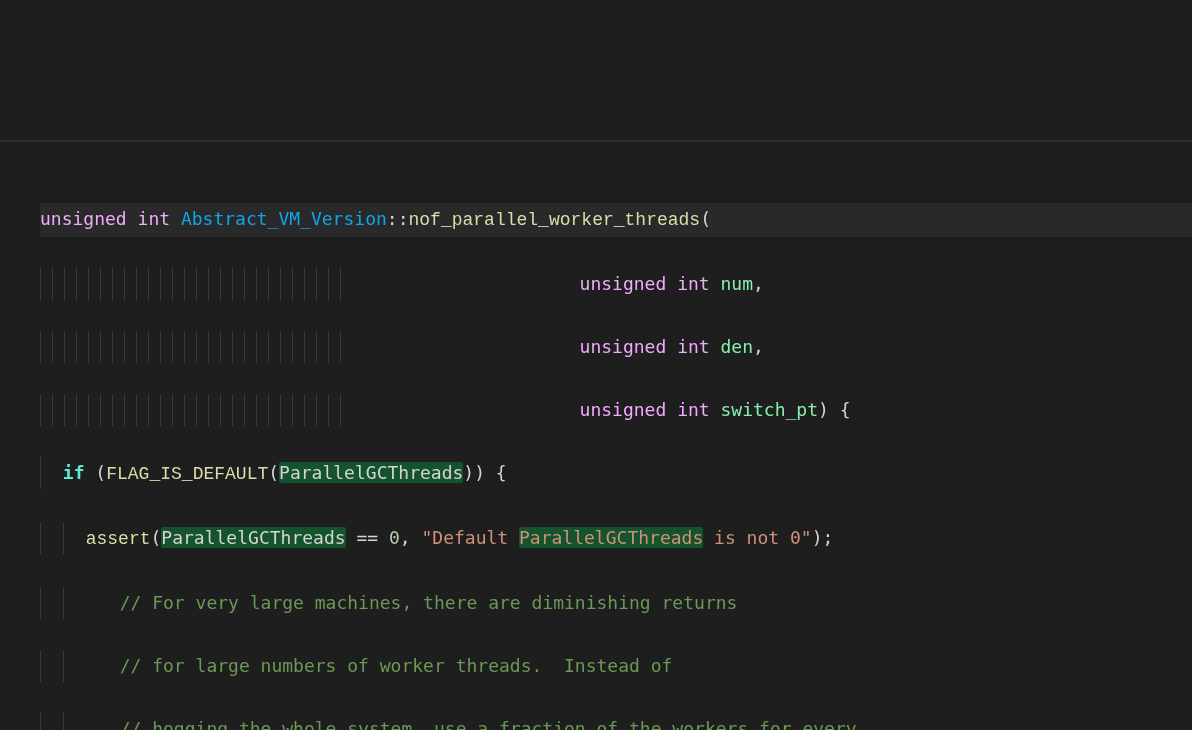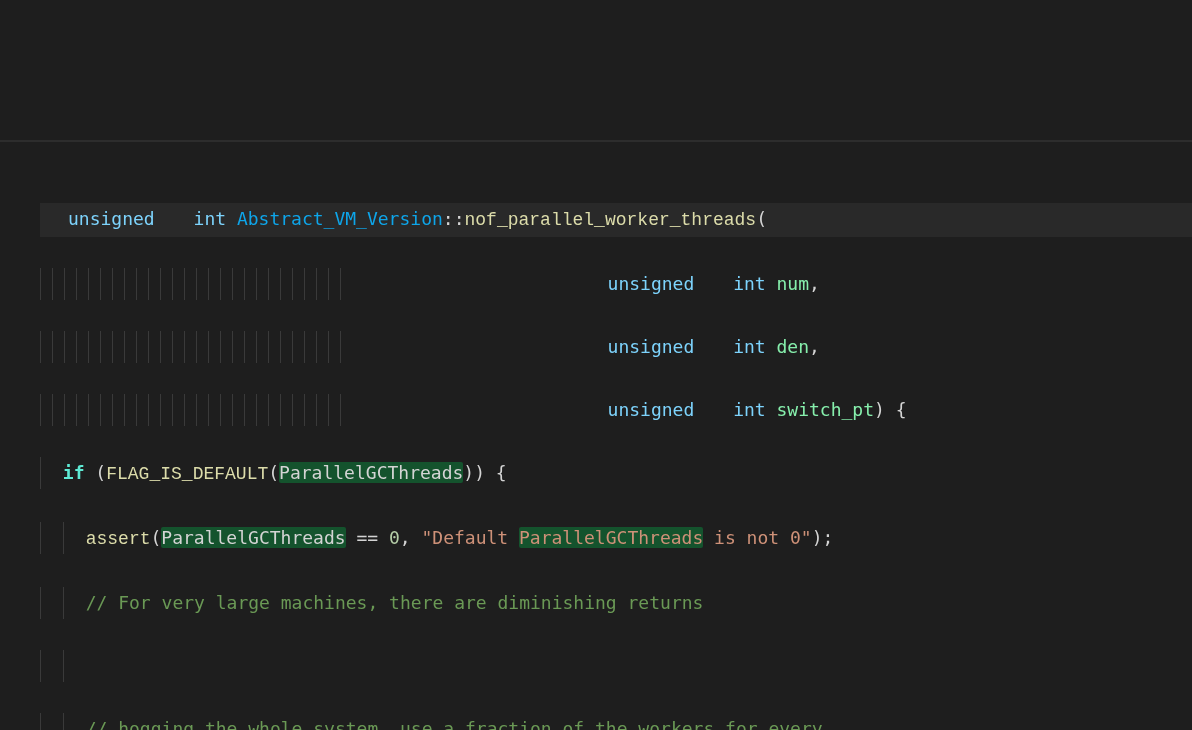--- a/index.html
+++ b/index.html
@@ -11,28 +11,28 @@
     line-height:1.75;
     white-space:pre;
     padding:14px 0 14px 40px;
   }
   .editor{position:relative;}
   .top-border{
     position:absolute;top:0;left:-40px;right:0;height:2px;
     background:#2d2d2d;
   }
   
-  .kw-type{color:#7dd3fc;margin-left:28px;}          
+  .kw-type{color:#f0abfc;}          
   .kw-ctrl{color:#5eead4;font-weight:bold;}          
   .cls{color:#0ea5e9;}              
   .fn{color:#dcdcaa;font-family:Liberation Mono, monospace;}               
   .param{color:#86efac;}
   .num{color:#b5cea8;}
   .str{color:#ce9178;}
-  .cmt{color:#6a9955;}
+  .cmt{color:#6a9955;margin-left:34px;}
   .punct{color:#d4d4d4;}
   .hi{background:#14532d;border-radius:2px;}  
   .line{display:block;position:relative;}
   .line.selected{background:#292929;}
   .ind{
     display:inline-block;
     width:11px;
     border-left:1px solid #3a3a3a;
     height:1.75em;
     vertical-align:top;
@@ -45,21 +45,21 @@
 
 <div class="editor">
 <div class="top-border"></div>
 <span class="line selected"><span class="kw-type">unsigned</span> <span class="kw-type">int</span> <span class="cls">Abstract_VM_Version</span><span class="punct">::</span><span class="fn">nof_parallel_worker_threads</span><span class="punct">(</span></span>
 <span class="line"><span class="ind"></span><span class="ind"></span><span class="ind"></span><span class="ind"></span><span class="ind"></span><span class="ind"></span><span class="ind"></span><span class="ind"></span><span class="ind"></span><span class="ind"></span><span class="ind"></span><span class="ind"></span><span class="ind"></span><span class="ind"></span><span class="ind"></span><span class="ind"></span><span class="ind"></span><span class="ind"></span><span class="ind"></span><span class="ind"></span><span class="ind"></span><span class="ind"></span><span class="ind"></span><span class="ind"></span><span class="ind"></span><span class="ind"></span>                     <span class="kw-type">unsigned</span> <span class="kw-type">int</span> <span class="param">num</span><span class="punct">,</span></span>
 <span class="line"><span class="ind"></span><span class="ind"></span><span class="ind"></span><span class="ind"></span><span class="ind"></span><span class="ind"></span><span class="ind"></span><span class="ind"></span><span class="ind"></span><span class="ind"></span><span class="ind"></span><span class="ind"></span><span class="ind"></span><span class="ind"></span><span class="ind"></span><span class="ind"></span><span class="ind"></span><span class="ind"></span><span class="ind"></span><span class="ind"></span><span class="ind"></span><span class="ind"></span><span class="ind"></span><span class="ind"></span><span class="ind"></span><span class="ind"></span>                     <span class="kw-type">unsigned</span> <span class="kw-type">int</span> <span class="param">den</span><span class="punct">,</span></span>
 <span class="line"><span class="ind"></span><span class="ind"></span><span class="ind"></span><span class="ind"></span><span class="ind"></span><span class="ind"></span><span class="ind"></span><span class="ind"></span><span class="ind"></span><span class="ind"></span><span class="ind"></span><span class="ind"></span><span class="ind"></span><span class="ind"></span><span class="ind"></span><span class="ind"></span><span class="ind"></span><span class="ind"></span><span class="ind"></span><span class="ind"></span><span class="ind"></span><span class="ind"></span><span class="ind"></span><span class="ind"></span><span class="ind"></span><span class="ind"></span>                     <span class="kw-type">unsigned</span> <span class="kw-type">int</span> <span class="param">switch_pt</span><span class="punct">)</span><span class="punct"> {</span></span>
 <span class="line"><span class="ind"></span> <span class="kw-ctrl">if</span><span class="punct"> (</span><span class="fn">FLAG_IS_DEFAULT</span><span class="punct">(</span><span class="punct hi">ParallelGCThreads</span><span class="punct">)</span><span class="punct">)</span><span class="punct"> {</span></span>
 <span class="line"><span class="ind"></span> <span class="ind"></span> <span class="fn">assert</span><span class="punct">(</span><span class="punct hi">ParallelGCThreads</span><span class="punct"> == </span><span class="num">0</span><span class="punct">, </span><span class="str">"Default </span><span class="str hi">ParallelGCThreads</span><span class="str"> is not 0"</span><span class="punct">);</span></span>
 <span class="line"><span class="ind"></span> <span class="ind"></span> <span class="cmt">// For very large machines, there are diminishing returns</span></span>
-<span class="line"><span class="ind"></span> <span class="ind"></span> </span>
+<span class="line"><span class="ind"></span> <span class="ind"></span> <span class="cmt">// for large numbers of worker threads.  Instead of</span></span>
 <span class="line"><span class="ind"></span> <span class="ind"></span> <span class="cmt">// hogging the whole system, use a fraction of the workers for every</span></span>
 
 
 
 
 
 
 
 
 

